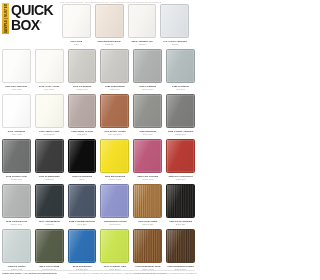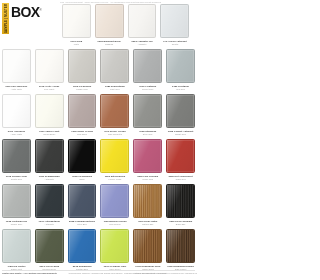--- a/index.html
+++ b/index.html
@@ -99,20 +99,21 @@
 </head>
 <body>
 
 <div class="sheet">
 
   <div class="header">
     <div class="brandbar">
       <span>SAMPLE | MUSTER</span>
     </div>
     <div class="wordmark">
+      <div class="l1">QUICK</div>
       <div class="l2">
         <span>BOX</span><span class="tm">®</span>
       </div>
     </div>
   </div>
 
   <div class="headnote">Farb- und Dekorübersicht · Colour and decor overview · Alle Farbangaben sind drucktechnisch bedingt annähernd</div>
 
   <div class="grid">
       <div class="row r1">

